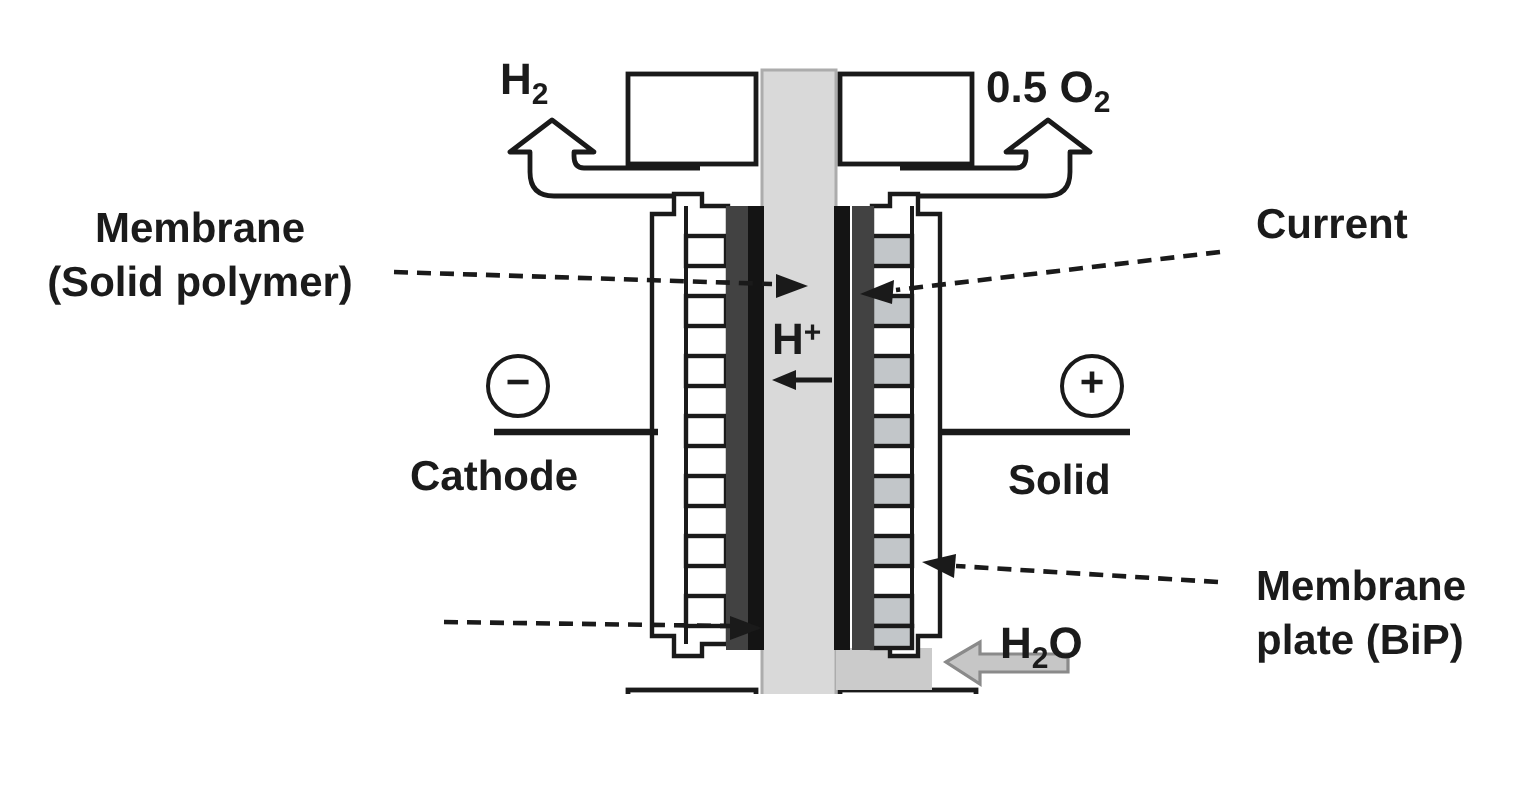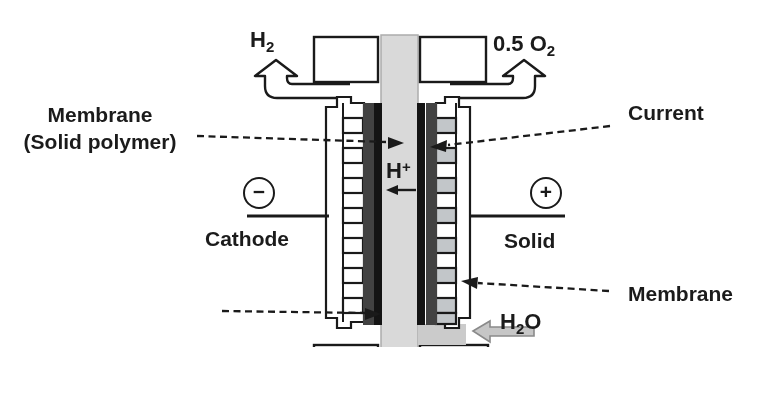--- a/index.html
+++ b/index.html
@@ -117,20 +117,21 @@
     <div>(Solid polymer)</div>
   </div>
 
   <div class="lbl" style="left:628px;top:99px;">
     <div>Current</div>
   </div>
 
 
   <div class="lbl" style="left:628px;top:280px;">
     <div>Membrane</div>
+    <div>plate (BiP)</div>
   </div>
 
   <div class="lbl center" style="left:205px;top:225px;width:104px;"><span>Cathode</span></div>
 
   <div class="lbl center" style="left:504px;top:227px;width:100px;"><span>Solid</span></div>
 
   <div class="lbl big" style="left:386px;top:153px;"><span>H</span><sup class="s">+</sup></div>
 
   <div class="lbl big" style="left:500px;top:296px;margin-top:12px;"><span>H</span><sub class="s">2</sub><span>O</span></div>
 

